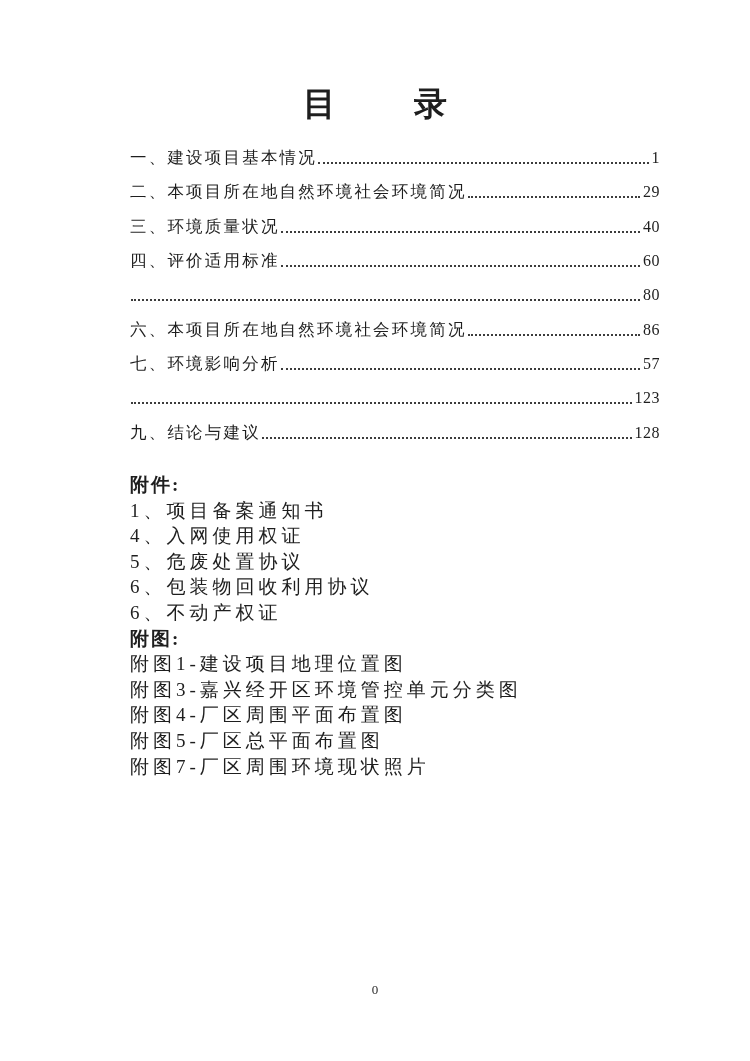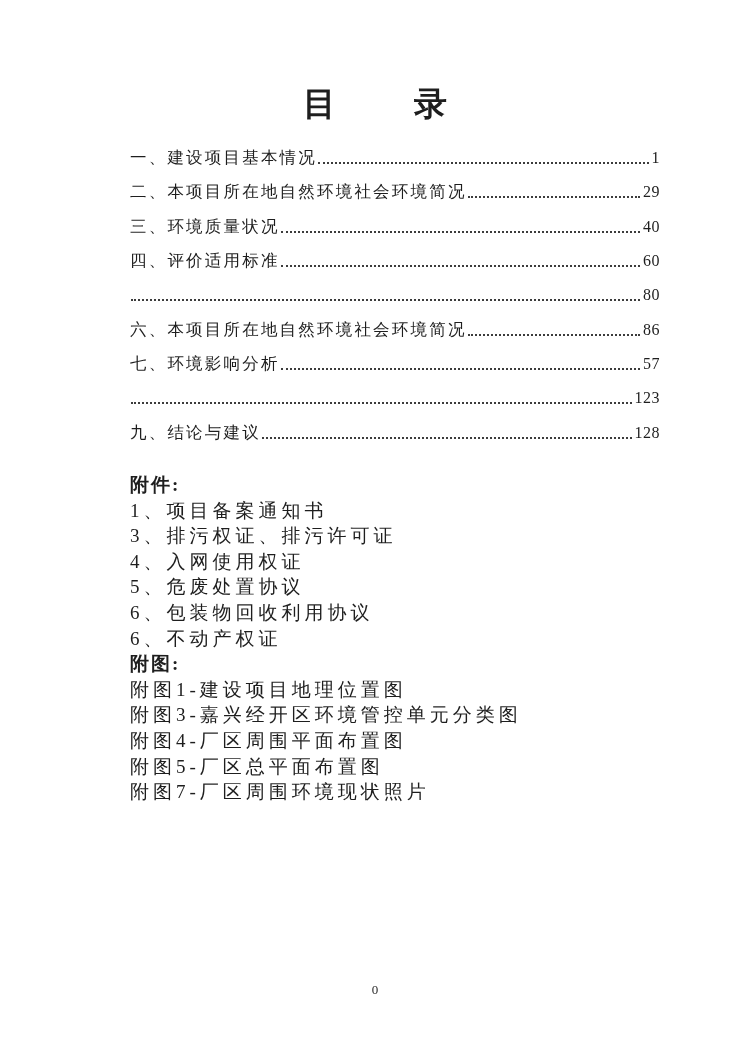--- a/index.html
+++ b/index.html
@@ -139,21 +139,20 @@
     <div class="toc-row">
       <span class="toc-label">九、结论与建议</span>
       <span class="toc-dots"></span>
       <span class="toc-page">128</span>
     </div>
   </div>
 
   <div class="appendix">
     <div class="appendix-heading">附件:</div>
     <div class="appendix-item">1、项目备案通知书</div>
-    <div class="appendix-item">3、排污权证、排污许可证</div>
     <div class="appendix-item">4、入网使用权证</div>
     <div class="appendix-item">5、危废处置协议</div>
     <div class="appendix-item">6、包装物回收利用协议</div>
     <div class="appendix-item">6、不动产权证</div>
     <div class="appendix-heading">附图:</div>
     <div class="appendix-item">附图1-建设项目地理位置图</div>
     <div class="appendix-item">附图3-嘉兴经开区环境管控单元分类图</div>
     <div class="appendix-item">附图4-厂区周围平面布置图</div>
     <div class="appendix-item">附图5-厂区总平面布置图</div>
     <div class="appendix-item">附图7-厂区周围环境现状照片</div>

